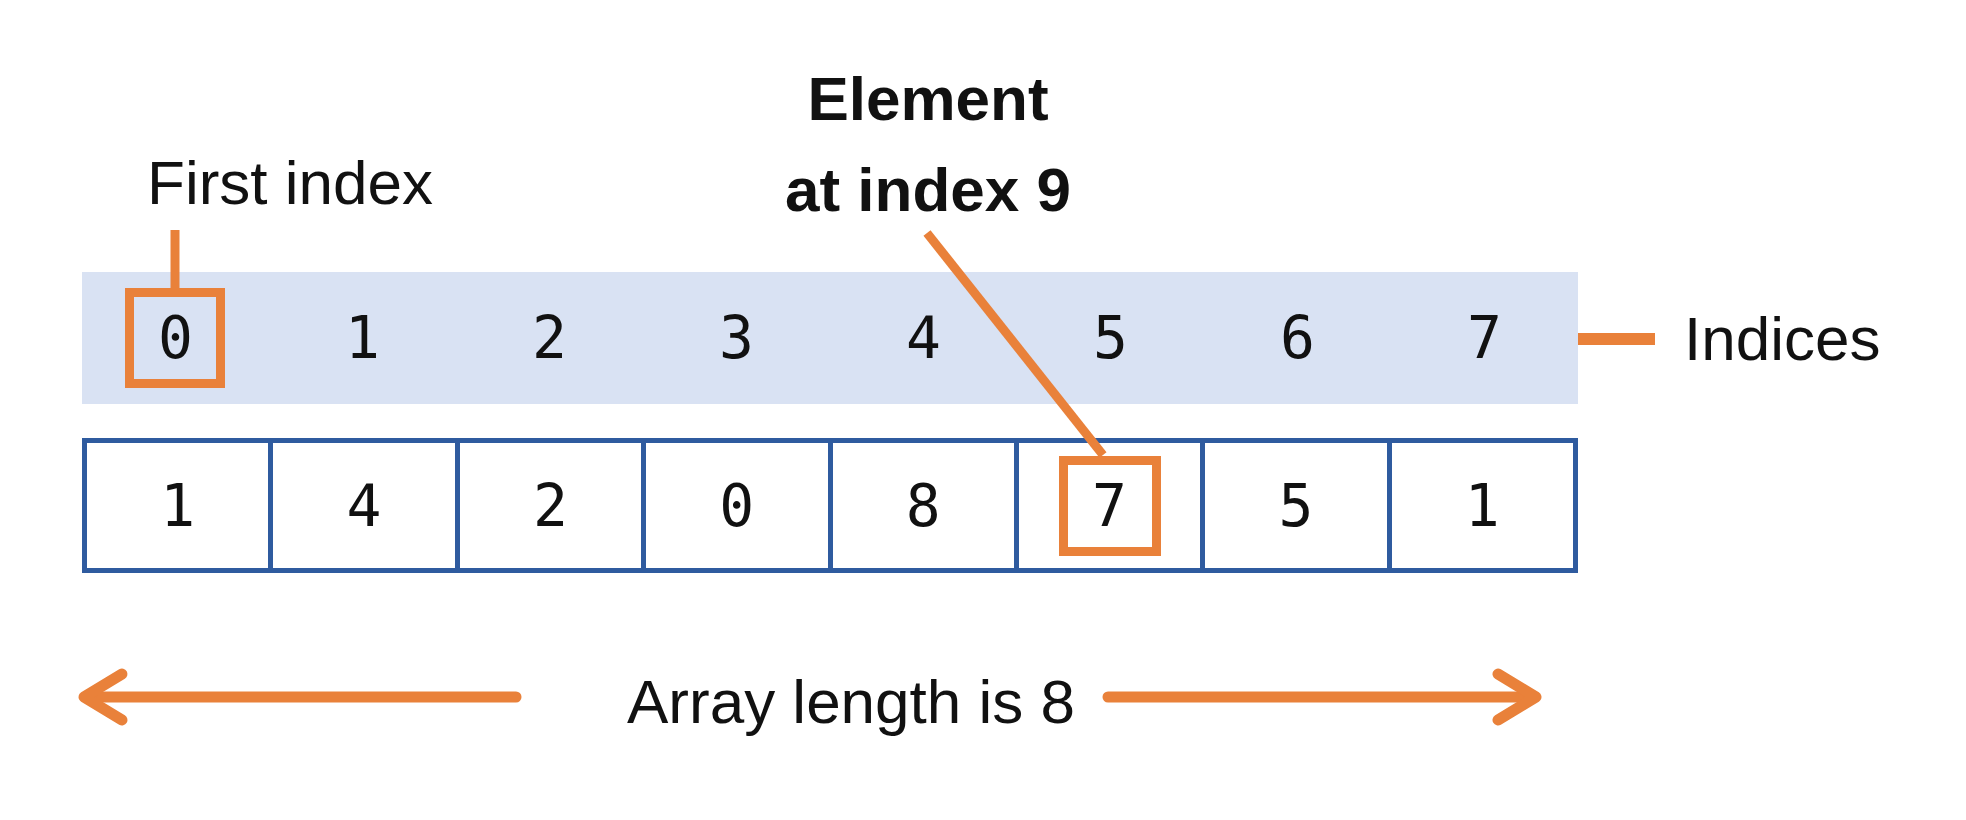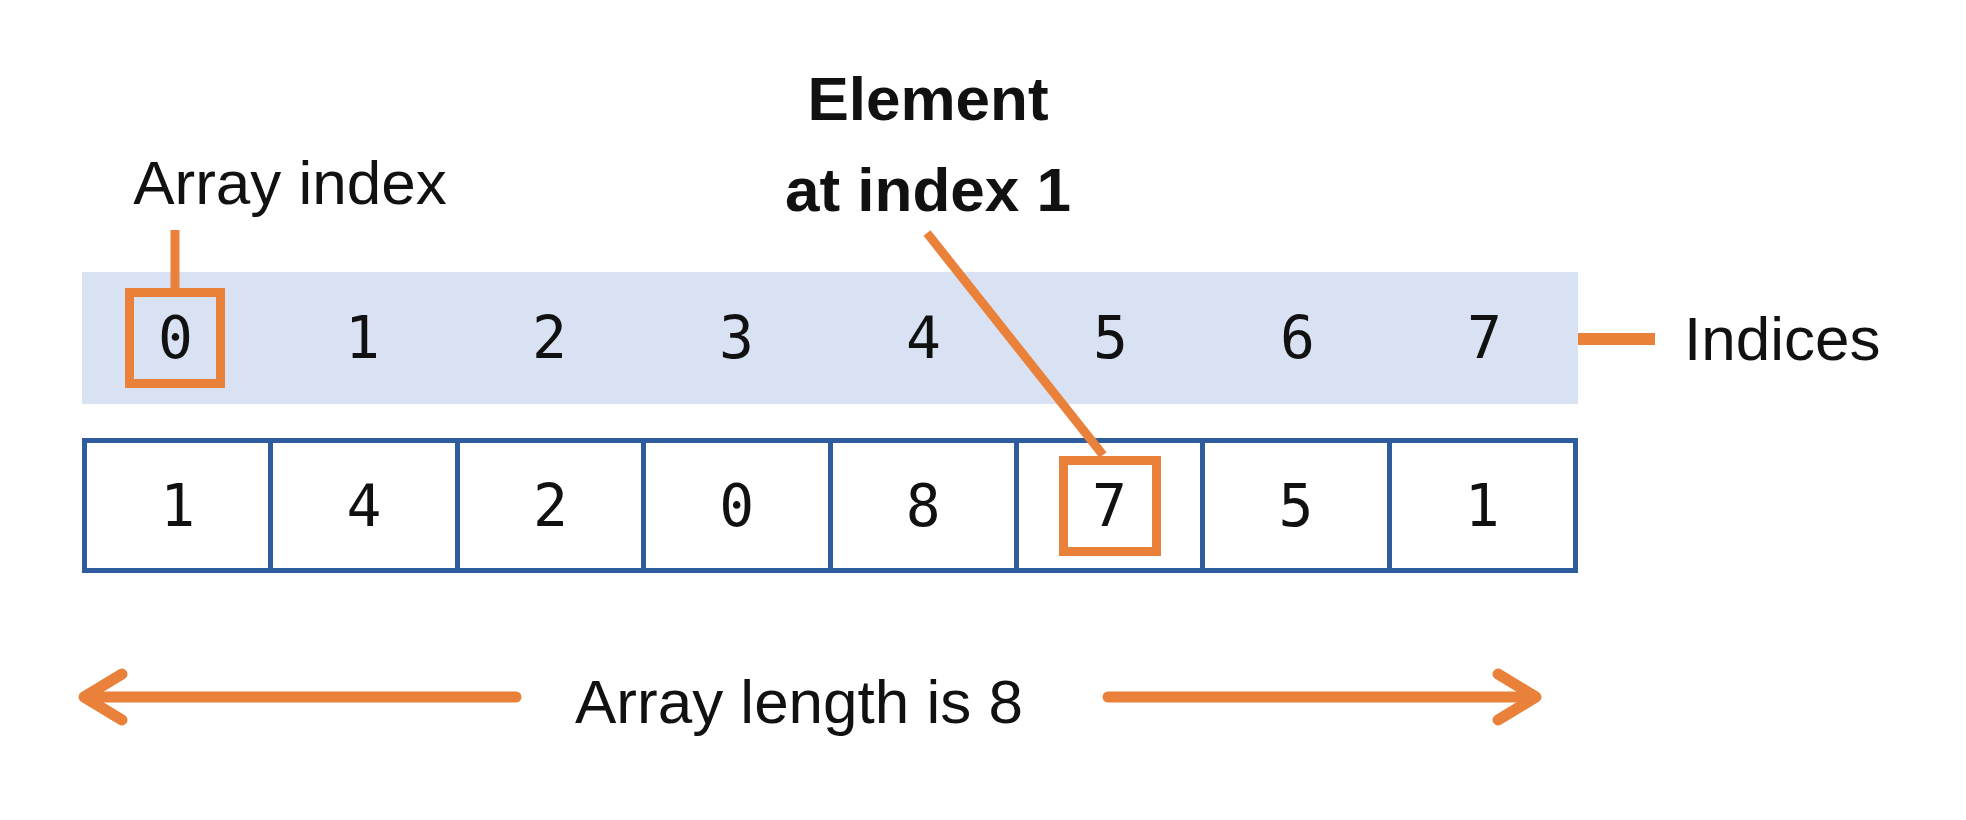--- a/index.html
+++ b/index.html
@@ -38,21 +38,21 @@
     left: 678px; top: 53px; width: 500px;
     text-align: center;
     line-height: 91px;
     font-weight: bold;
   }
   .label-indices {
     left: 1684px; top: 308px;
   }
   .label-array-length {
     left: 575px; top: 671px; width: 500px;
-    text-align: left;
+    text-align: right;
   }
 
   
   .indices-band {
     position: absolute;
     left: 82px; top: 272px;
     width: 1496px; height: 132px;
     background: var(--band-fill);
     display: flex;
   }
@@ -97,25 +97,25 @@
   .orange-stroke {
     stroke: var(--accent-orange);
     fill: none;
   }
 </style>
 </head>
 <body>
 
 <div class="canvas">
 
-  <div class="label label-first-index">Array index</div>
+  <div class="label label-first-index">First index</div>
 
   <div class="label label-element">
     <div>Element</div>
-    <div>at index 1</div>
+    <div>at index 9</div>
   </div>
 
   <div class="label label-indices">Indices</div>
 
   <div class="label label-array-length">Array length is 8</div>
 
   <div class="indices-band">
       <div class="cell">0</div>
       <div class="cell">1</div>
       <div class="cell">2</div>

